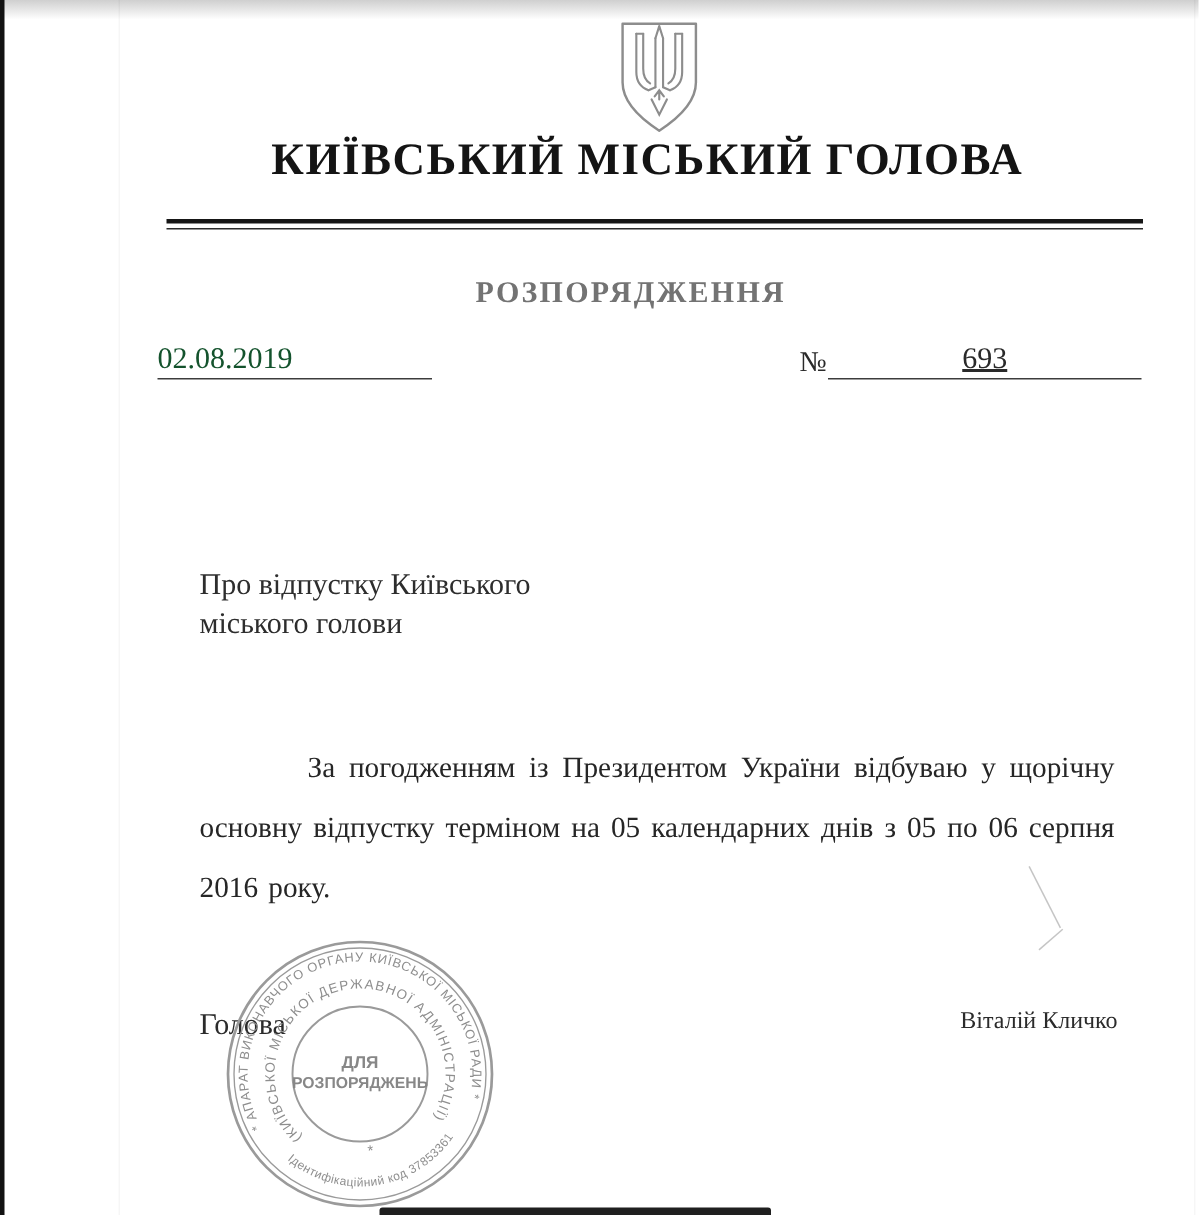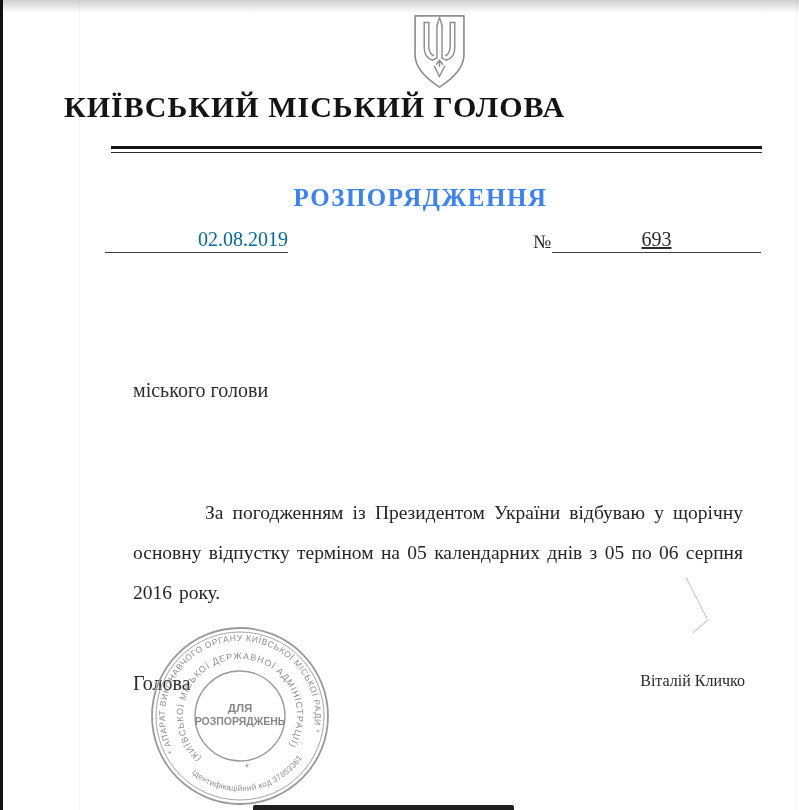--- a/index.html
+++ b/index.html
@@ -6,34 +6,34 @@
   body{
     width:799px;height:810px;position:relative;background:#ffffff;
     font-family:"Liberation Serif",serif;color:#222;overflow:hidden;
   }
   .top-shade{position:absolute;left:0;top:0;width:799px;height:13px;
     background:linear-gradient(#cfcfcf,#ffffff);}
   .left-edge{position:absolute;left:0;top:0;width:3px;height:810px;background:#121212;}
   .scan-vline{position:absolute;top:0;width:1px;height:810px;background:rgba(0,0,0,0.035);}
   .coat{position:absolute;left:412px;top:13px;width:55px;height:77px;}
   .letterhead-title{
-    position:absolute;left:0;top:90px;width:799px;text-align:left;text-indent:64px;
+    position:absolute;left:0;top:90px;width:799px;text-align:center;text-indent:64px;
     font-size:30px;font-weight:bold;letter-spacing:1px;color:#141414;white-space:nowrap;
   }
   .double-rule{
     position:absolute;left:111px;top:146px;width:651px;height:3px;
     border-top:3px solid #161616;border-bottom:1.5px solid #2a2a2a;
   }
   .doc-type{
     position:absolute;left:0;top:184px;width:799px;text-align:center;text-indent:42px;
-    font-size:25px;font-weight:bold;letter-spacing:1.5px;color:#3b82f6;white-space:nowrap;
+    font-size:20px;font-weight:bold;letter-spacing:1.5px;color:#737373;white-space:nowrap;
   }
   .date-line{
-    position:absolute;left:105px;top:227px;width:183px;text-align:right;
-    font-size:20px;line-height:24px;color:#0369a1;
+    position:absolute;left:105px;top:227px;width:183px;text-align:left;
+    font-size:20px;line-height:24px;color:#14532d;
     border-bottom:1.5px solid #3c3c3c;padding-bottom:1px;
   }
   .num-sign{position:absolute;left:533px;top:231px;font-size:19px;color:#2a2a2a;}
   .num-line{
     position:absolute;left:552px;top:227px;width:209px;text-align:center;
     font-size:20px;line-height:24px;color:#2a2a2a;
     border-bottom:1.5px solid #3c3c3c;padding-bottom:1px;text-decoration:underline;
   }
   .subject{position:absolute;left:133px;top:377px;font-size:20px;line-height:26px;color:#2d2d2d;}
   .body-par{position:absolute;left:133px;top:493px;width:610px;font-size:19.5px;
@@ -82,20 +82,21 @@
 <div class="letterhead-title">КИЇВСЬКИЙ МІСЬКИЙ ГОЛОВА</div>
 <div class="double-rule"></div>
 
 <div class="doc-type">РОЗПОРЯДЖЕННЯ</div>
 
 <div class="date-line">02.08.2019</div>
 <div class="num-sign">№</div>
 <div class="num-line">693</div>
 
 <div class="subject">
+  <div>Про відпустку Київського</div>
   <div>міського голови</div>
 </div>
 
 <div class="body-par">
   <div class="jline indent">За погодженням із Президентом України відбуваю у щорічну</div>
   <div class="jline">основну відпустку терміном на 05 календарних днів з 05 по 06 серпня</div>
   <div class="lastline">2016 року.</div>
 </div>
 
 <div class="sig-position">Голова</div>

